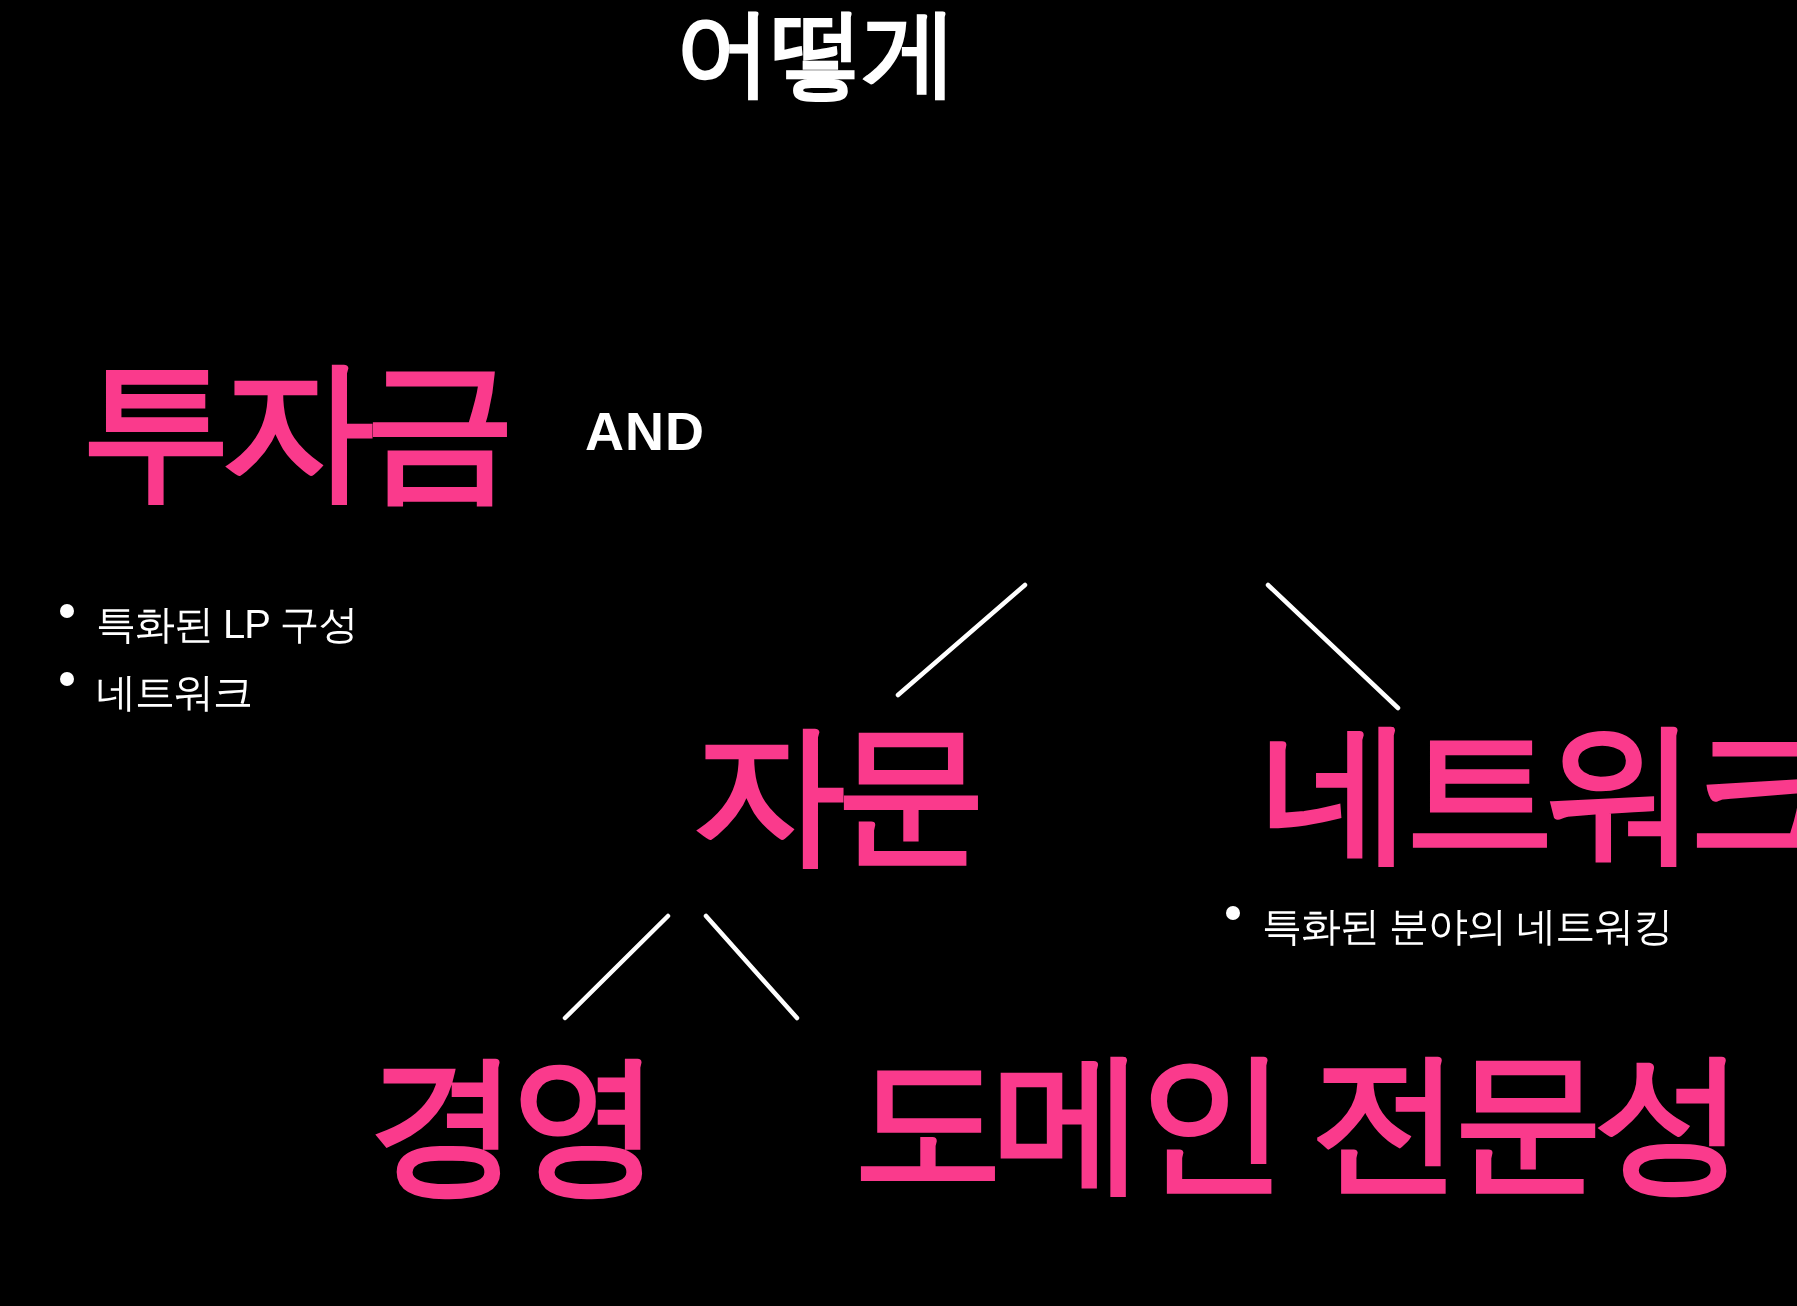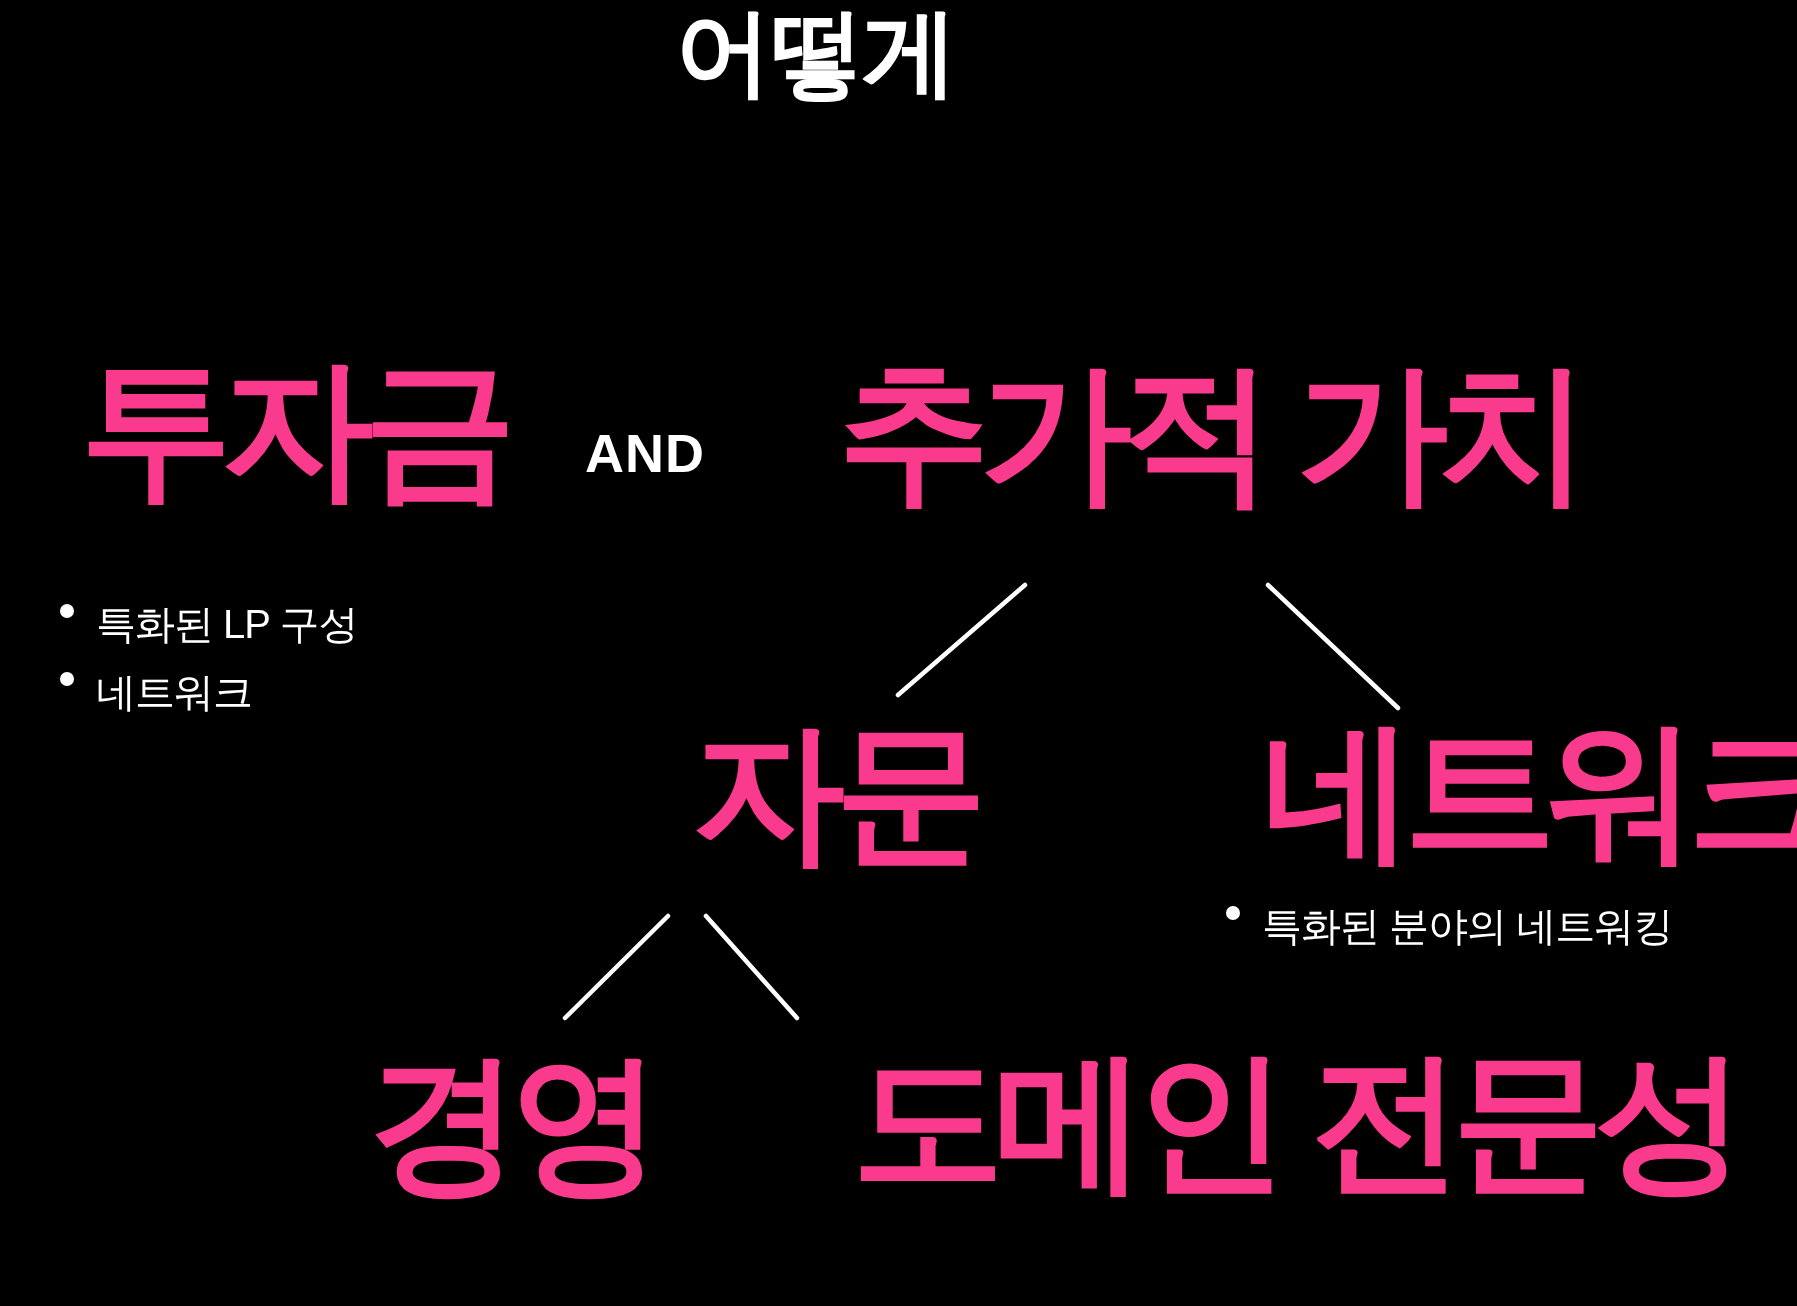--- a/index.html
+++ b/index.html
@@ -28,21 +28,20 @@
     color:var(--accent);
     font-weight:800;
     font-size:152px;
     letter-spacing:-10px;
   }
   .and-label{
     color:var(--fg);
     font-weight:800;
     font-size:54px;
     letter-spacing:1px;
-    margin-top:22px;
   }
   .bullet-row{
     display:flex;
     align-items:flex-start;
     color:var(--fg);
     font-size:40px;
     font-weight:500;
     letter-spacing:-1px;
   }
   .bullet-dot{
@@ -70,21 +69,20 @@
       <line x1="1025" y1="585" x2="898" y2="695" stroke="#FFFFFF" stroke-width="4.5" stroke-linecap="round"></line>
       <line x1="1268" y1="585" x2="1398" y2="708" stroke="#FFFFFF" stroke-width="4.5" stroke-linecap="round"></line>
       <line x1="668" y1="916" x2="565" y2="1018" stroke="#FFFFFF" stroke-width="4.5" stroke-linecap="round"></line>
       <line x1="706" y1="916" x2="797" y2="1018" stroke="#FFFFFF" stroke-width="4.5" stroke-linecap="round"></line>
     </svg>
 
   <div class="abs title-line" style="left:815px;top:4px;">어떻게</div>
 
   <div class="abs big" style="left:52px;top:352px;margin-left:28px;">투자금</div>
   <div class="abs and-label" style="left:585px;top:404px;">AND</div>
-  <div class="abs big" style="left:838px;top:356px;">추가적 가치</div>
 
   <div class="abs bullet-row" style="left:60px;top:604px;">
     <span class="bullet-dot"></span>
     <span>특화된 LP 구성</span>
   </div>
   <div class="abs bullet-row" style="left:60px;top:672px;">
     <span class="bullet-dot"></span>
     <span>네트워크</span>
   </div>
 

